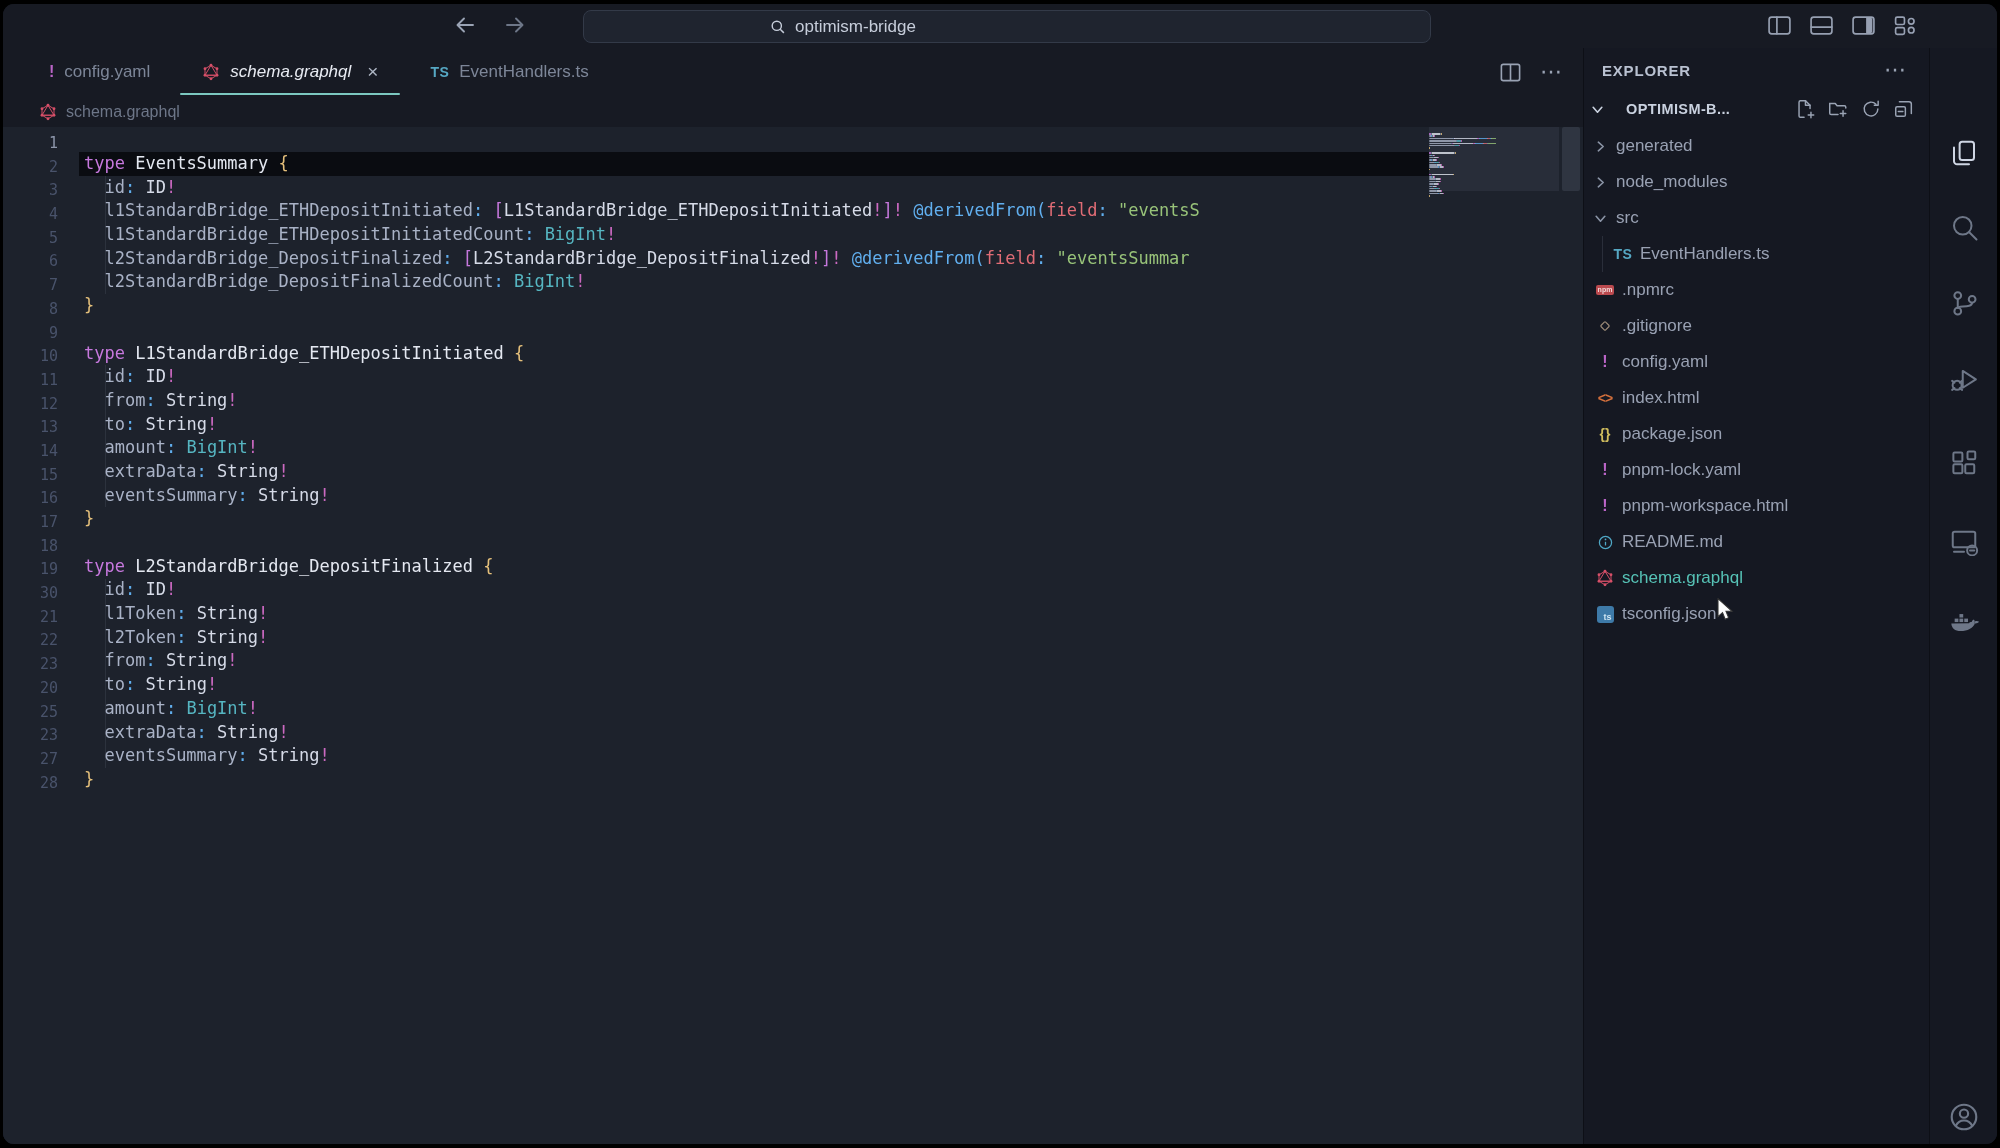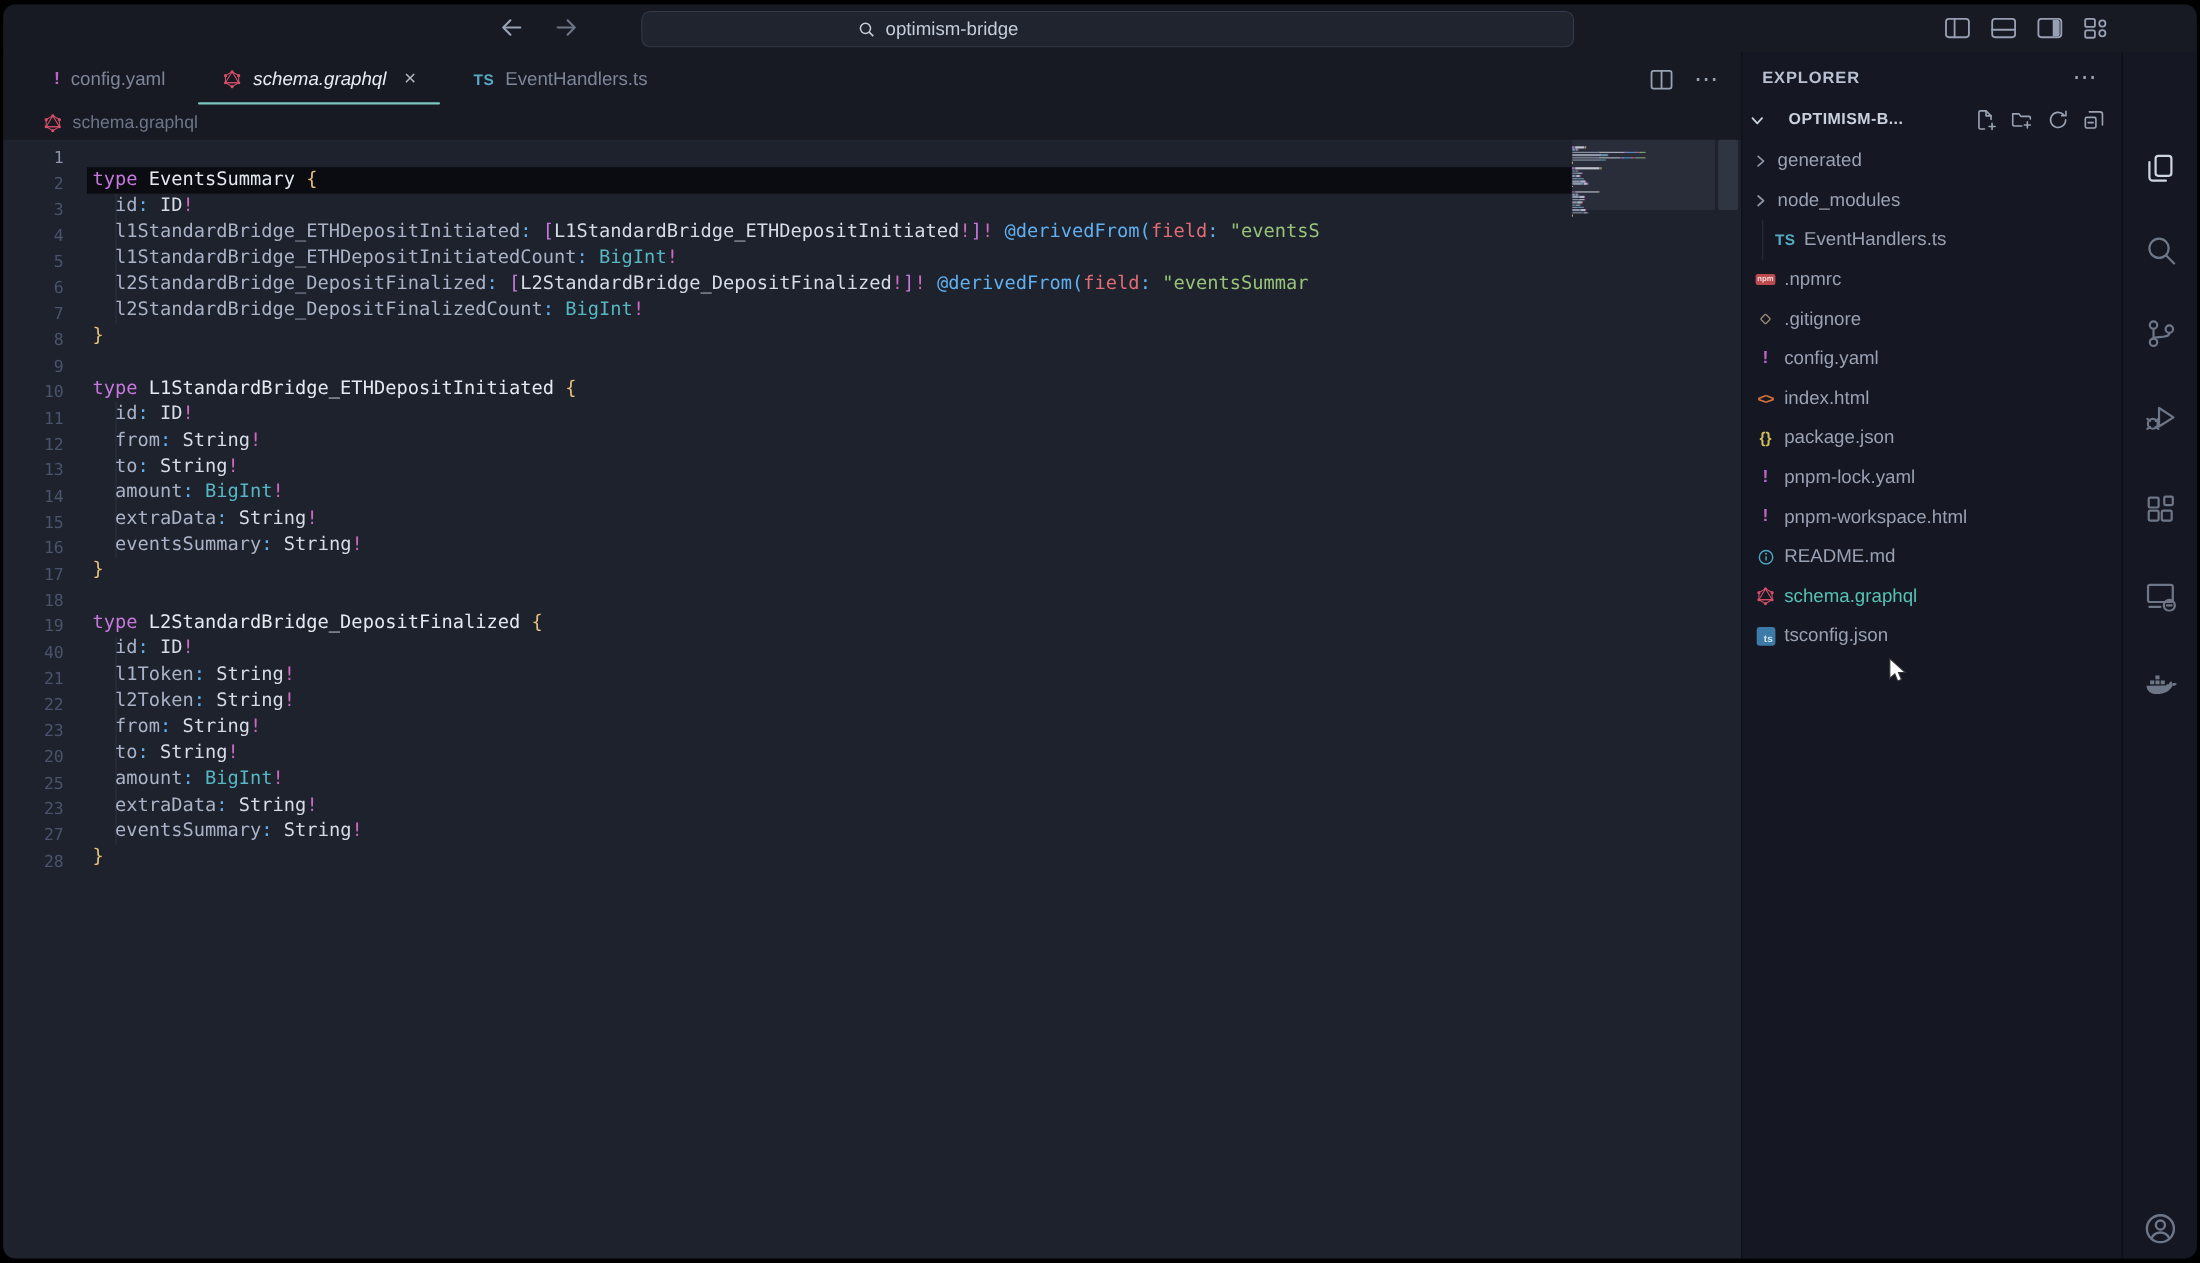--- a/index.html
+++ b/index.html
@@ -9,21 +9,21 @@
   .window { position:absolute; left:3px; top:4px; right:3px; bottom:4px;
     background:#171a23; border-radius:11px; overflow:hidden; display:flex; flex-direction:column; }
 
   
   .titlebar { position:relative; height:44px; flex:0 0 44px; background:#171a23; }
   .nav-arrows { position:absolute; left:448px; top:7px; display:flex; gap:22px; color:#9aa3b4; }
   .nav-btn { width:28px; height:28px; display:flex; align-items:center; justify-content:center; cursor:pointer; }
   .nav-btn.fwd { color:#6d7687; }
   .searchbox { position:absolute; left:580px; top:6px; width:848px; height:33px;
     background:#1f242f; border:1px solid #333a48; border-radius:8px; }
-  .search-content { position:absolute; left:195px; top:0; height:31px; display:flex; align-items:center;
+  .search-content { position:absolute; left:185px; top:0; height:31px; display:flex; align-items:center;
     gap:9px; color:#c6cdda; font-size:17px; }
   .tb-icons { position:absolute; right:78px; top:8px; display:flex; gap:15px; color:#97a0b2; }
   .tb-icons .ic { width:27px; height:27px; display:flex; align-items:center; justify-content:center; cursor:pointer; }
 
   svg { display:block; }
 
   
   .main { flex:1; display:flex; min-height:0; }
   .editor-group { width:1580px; flex:0 0 1580px; display:flex; flex-direction:column; background:#171a23; }
 
@@ -243,21 +243,21 @@
               <div class="lnum">10</div>
               <div class="lnum">11</div>
               <div class="lnum">12</div>
               <div class="lnum">13</div>
               <div class="lnum">14</div>
               <div class="lnum">15</div>
               <div class="lnum">16</div>
               <div class="lnum">17</div>
               <div class="lnum">18</div>
               <div class="lnum">19</div>
-              <div class="lnum">40</div>
+              <div class="lnum">30</div>
               <div class="lnum">21</div>
               <div class="lnum">22</div>
               <div class="lnum">23</div>
               <div class="lnum">20</div>
               <div class="lnum">25</div>
               <div class="lnum">23</div>
               <div class="lnum">27</div>
               <div class="lnum">28</div>
             </div>
           <div class="code" id="code">
@@ -560,20 +560,28 @@
               <span class="flabel">generated</span>
             </div>
             <div class="tree-row">
               <span class="chev">
                 <svg width="13" height="13" viewBox="0 0 12 12" fill="none" stroke="currentColor" stroke-width="1.5" stroke-linecap="round" stroke-linejoin="round">
                   <path d="M4 2l4.5 4L4 10"></path>
                 </svg>
               </span>
               <span class="flabel">node_modules</span>
             </div>
+            <div class="tree-row">
+              <span class="chev">
+                <svg width="13" height="13" viewBox="0 0 12 12" fill="none" stroke="currentColor" stroke-width="1.5" stroke-linecap="round" stroke-linejoin="round">
+                  <path d="M2 4l4 4.5L10 4"></path>
+                </svg>
+              </span>
+              <span class="flabel">src</span>
+            </div>
             <div class="tree-row child">
               <span class="ficon">
                 <span class="ic-ts">TS</span>
               </span>
               <span class="flabel">EventHandlers.ts</span>
             </div>
             <div class="tree-row">
               <span class="ficon">
                 <span class="badge-npm">npm</span>
               </span>

